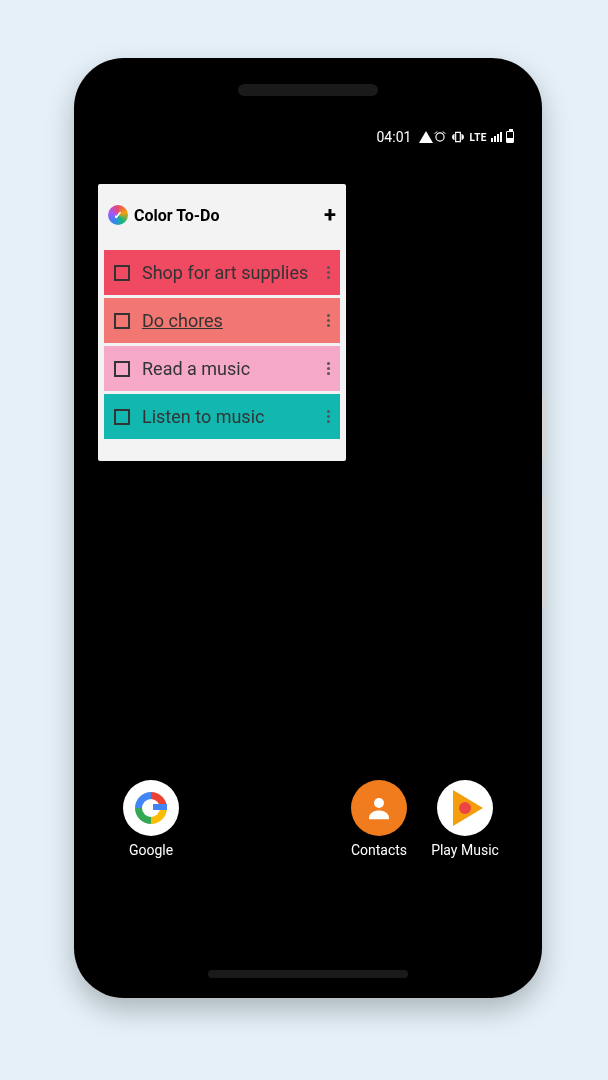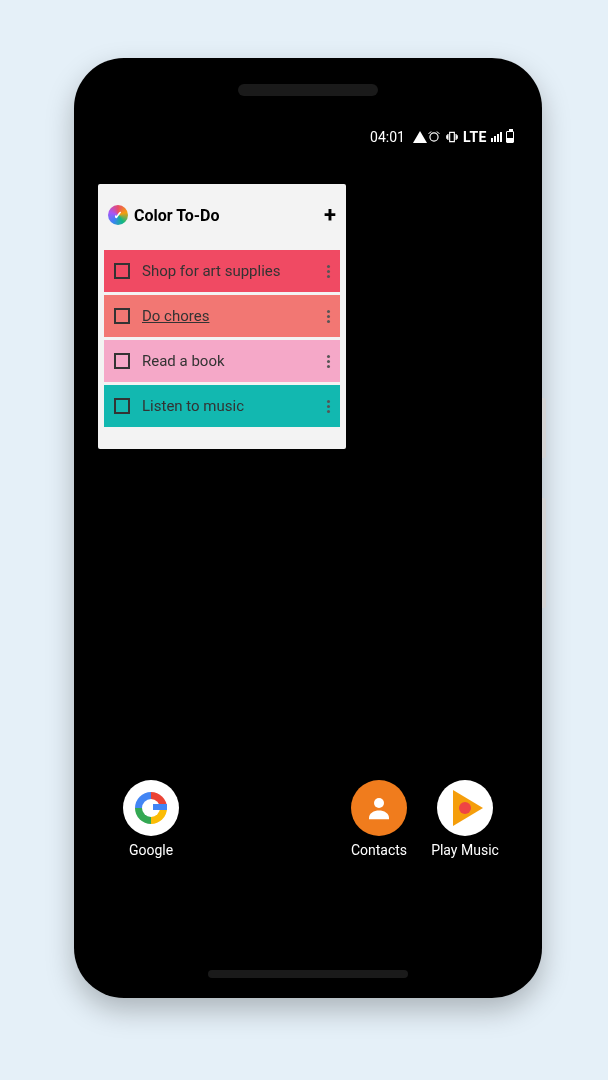--- a/index.html
+++ b/index.html
@@ -85,21 +85,21 @@
   .status-left { display: flex; align-items: center; gap: 8px; }
   .status-right { display: flex; align-items: center; gap: 4px; font-size: 10px; }
   .warn-icon {
     width: 0; height: 0;
     border-left: 7px solid transparent;
     border-right: 7px solid transparent;
     border-bottom: 12px solid #fff;
     position: relative;
   }
   .status-icon { width: 14px; height: 14px; display: inline-flex; align-items: center; justify-content: center; }
-  .lte { font-size: 14px; font-weight: bold; letter-spacing: 0.5px; }
+  .lte { font-size: 10px; font-weight: bold; letter-spacing: 0.5px; }
   .signal { display: inline-flex; align-items: flex-end; gap: 1px; }
   .signal span { width: 2px; background: #fff; }
   .signal span:nth-child(1){height:4px}
   .signal span:nth-child(2){height:6px}
   .signal span:nth-child(3){height:8px}
   .signal span:nth-child(4){height:10px}
   .batt { width: 8px; height: 12px; border: 1px solid #fff; border-radius: 1px; position: relative; }
   .batt::before { content:""; position:absolute; top:-3px; left:2px; width:4px; height:2px; background:#fff; }
   .batt::after { content:""; position:absolute; bottom:0; left:0; right:0; height:40%; background:#fff; }
 
@@ -137,21 +137,21 @@
   .widget-body {
     padding: 4px 6px 22px 6px;
     display: flex;
     flex-direction: column;
     gap: 3px;
   }
   .todo-row {
     display: flex;
     align-items: center;
     padding: 12px 10px;
-    font-size: 15px;
+    font-size: 18px;
     color: #333;
     gap: 12px;
   }
   .todo-row .label { flex: 1; white-space: nowrap; overflow: hidden; }
   .checkbox {
     width: 16px; height: 16px;
     border: 2px solid #333;
     flex-shrink: 0;
     background: transparent;
   }
@@ -278,21 +278,21 @@
               <span class="checkbox"></span>
               <span class="label">Do chores</span>
               <span class="more-dots">
                 <span></span>
                 <span></span>
                 <span></span>
               </span>
             </div>
             <div class="todo-row" style="background: rgb(245, 168, 200);">
               <span class="checkbox"></span>
-              <span class="label">Read a book</span>
+              <span class="label">Read a music</span>
               <span class="more-dots">
                 <span></span>
                 <span></span>
                 <span></span>
               </span>
             </div>
             <div class="todo-row" style="background: rgb(18, 184, 176);">
               <span class="checkbox"></span>
               <span class="label">Listen to music</span>
               <span class="more-dots">

